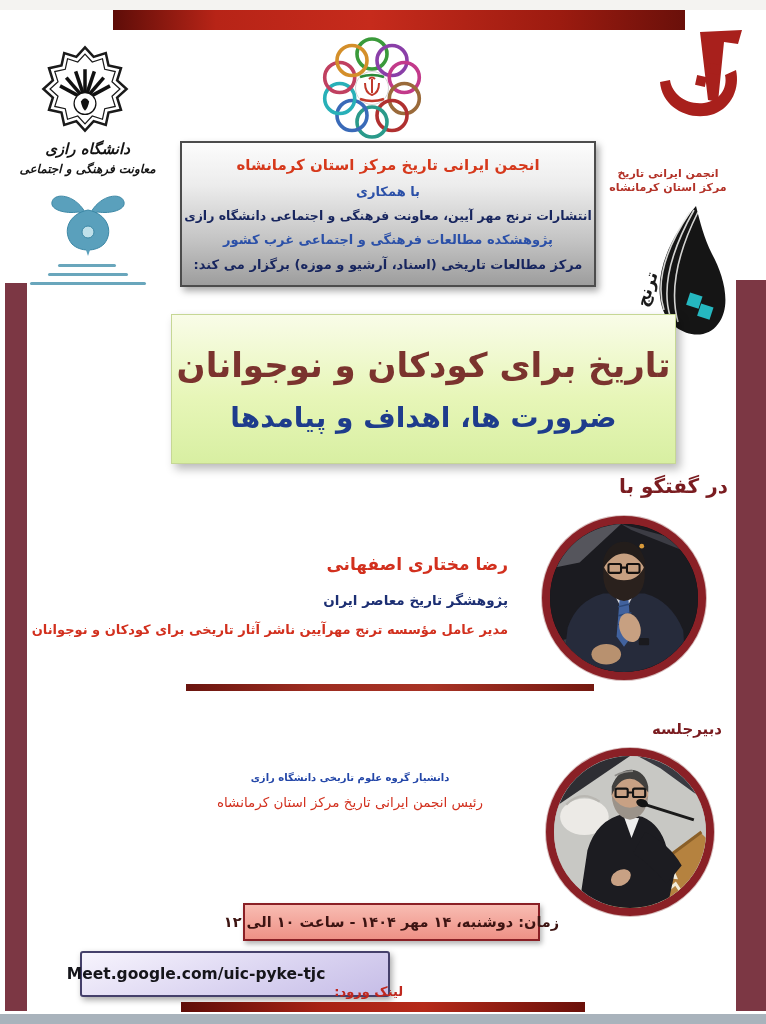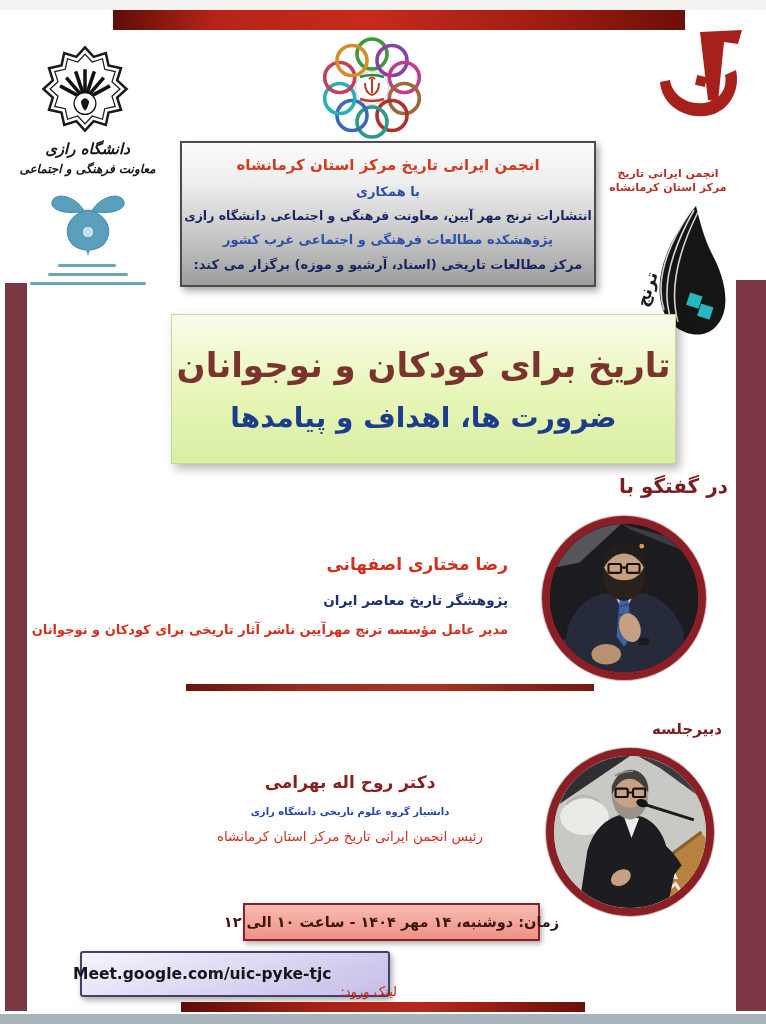--- a/index.html
+++ b/index.html
@@ -71,21 +71,21 @@
   .date-box{left:243px;top:903px;width:297px;height:38px;box-sizing:border-box;
     background:linear-gradient(180deg,#f8bcb2,#ee9186);border:2px solid #8a2026;
     display:flex;align-items:center;justify-content:center;
     font-size:14.5px;font-weight:bold;color:#3d1412;white-space:nowrap;
     box-shadow:2px 3px 5px rgba(0,0,0,.3);}
   .link-box{left:80px;top:951px;width:310px;height:46px;box-sizing:border-box;
     background:linear-gradient(160deg,#f7f4fd,#d6cfef 65%,#c6bde7);
     border:2px solid #45406b;border-radius:3px;
     display:flex;align-items:center;justify-content:center;gap:9px;
     box-shadow:2px 3px 6px rgba(0,0,0,.35);}
-  .link-label{color:#c0281e;font-size:13px;font-weight:normal;white-space:nowrap;margin-top:34px;}
+  .link-label{color:#c0281e;font-size:13px;font-weight:bold;white-space:nowrap;margin-top:34px;}
   .link-url{direction:ltr;color:#15151a;font-size:15.5px;font-weight:bold;white-space:nowrap;cursor:pointer;}
   .bottom-red-bar{left:181px;top:1002px;width:404px;height:10px;
     background:linear-gradient(90deg,#5e0d08,#a82315 35%,#b52a1a 60%,#6a100a);}
   .bottom-strip{left:0;top:1014px;width:766px;height:10px;background:#a9b3bc;}
 </style>
 </head>
 <body>
 
 <div class="poster">
 
@@ -242,21 +242,20 @@
       <rect x="40.5" y="21.5" width="8" height="5.5" rx="1" fill="none" stroke="#141414" stroke-width="1.4"></rect>
       <rect x="52" y="21.5" width="8" height="5.5" rx="1" fill="none" stroke="#141414" stroke-width="1.4"></rect>
       <line x1="48.5" y1="24" x2="52" y2="24" stroke="#141414" stroke-width="1.4"></line>
       <line x1="60" y1="32" x2="92" y2="42" stroke="#1a1a1a" stroke-width="2"></line>
       <ellipse cx="58" cy="31" rx="4" ry="2.6" fill="#141414" transform="rotate(18 58 31)"></ellipse>
       <ellipse cx="44" cy="80" rx="7" ry="5" fill="#c8a184" transform="rotate(-30 44 80)"></ellipse>
     </svg>
   </div>
 
   <div class="abs moderator-block">
-    <div class="mod-name">دکتر روح اله بهرامی</div>
     <div class="mod-role1">دانشیار گروه علوم تاریخی دانشگاه رازی</div>
     <div class="mod-role2">رئیس انجمن ایرانی تاریخ مرکز استان کرمانشاه</div>
   </div>
 
   <div class="abs date-box">
     <span>زمان: دوشنبه، ۱۴ مهر ۱۴۰۴ - ساعت ۱۰ الی ۱۲</span>
   </div>
 
   <div class="abs link-box">
     <span class="link-label">لینک ورود:</span>

